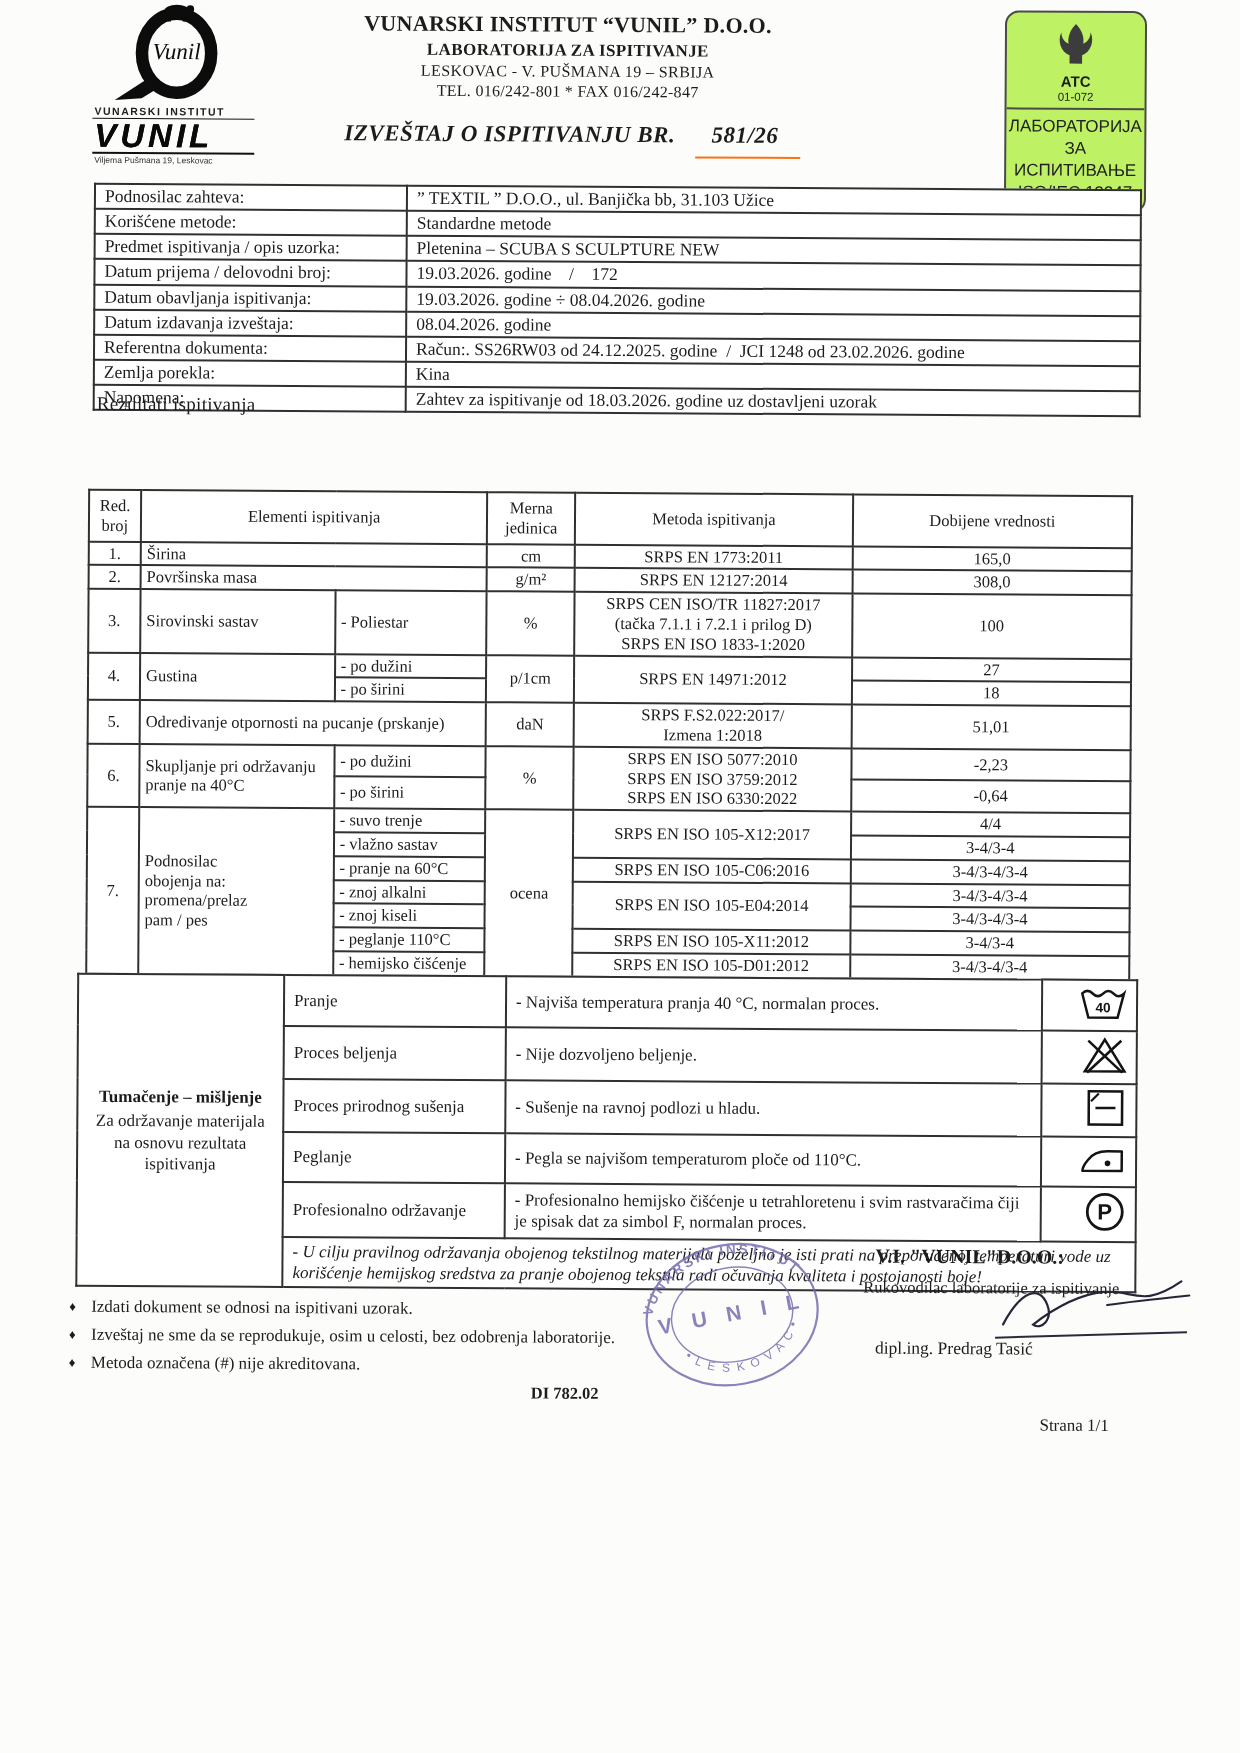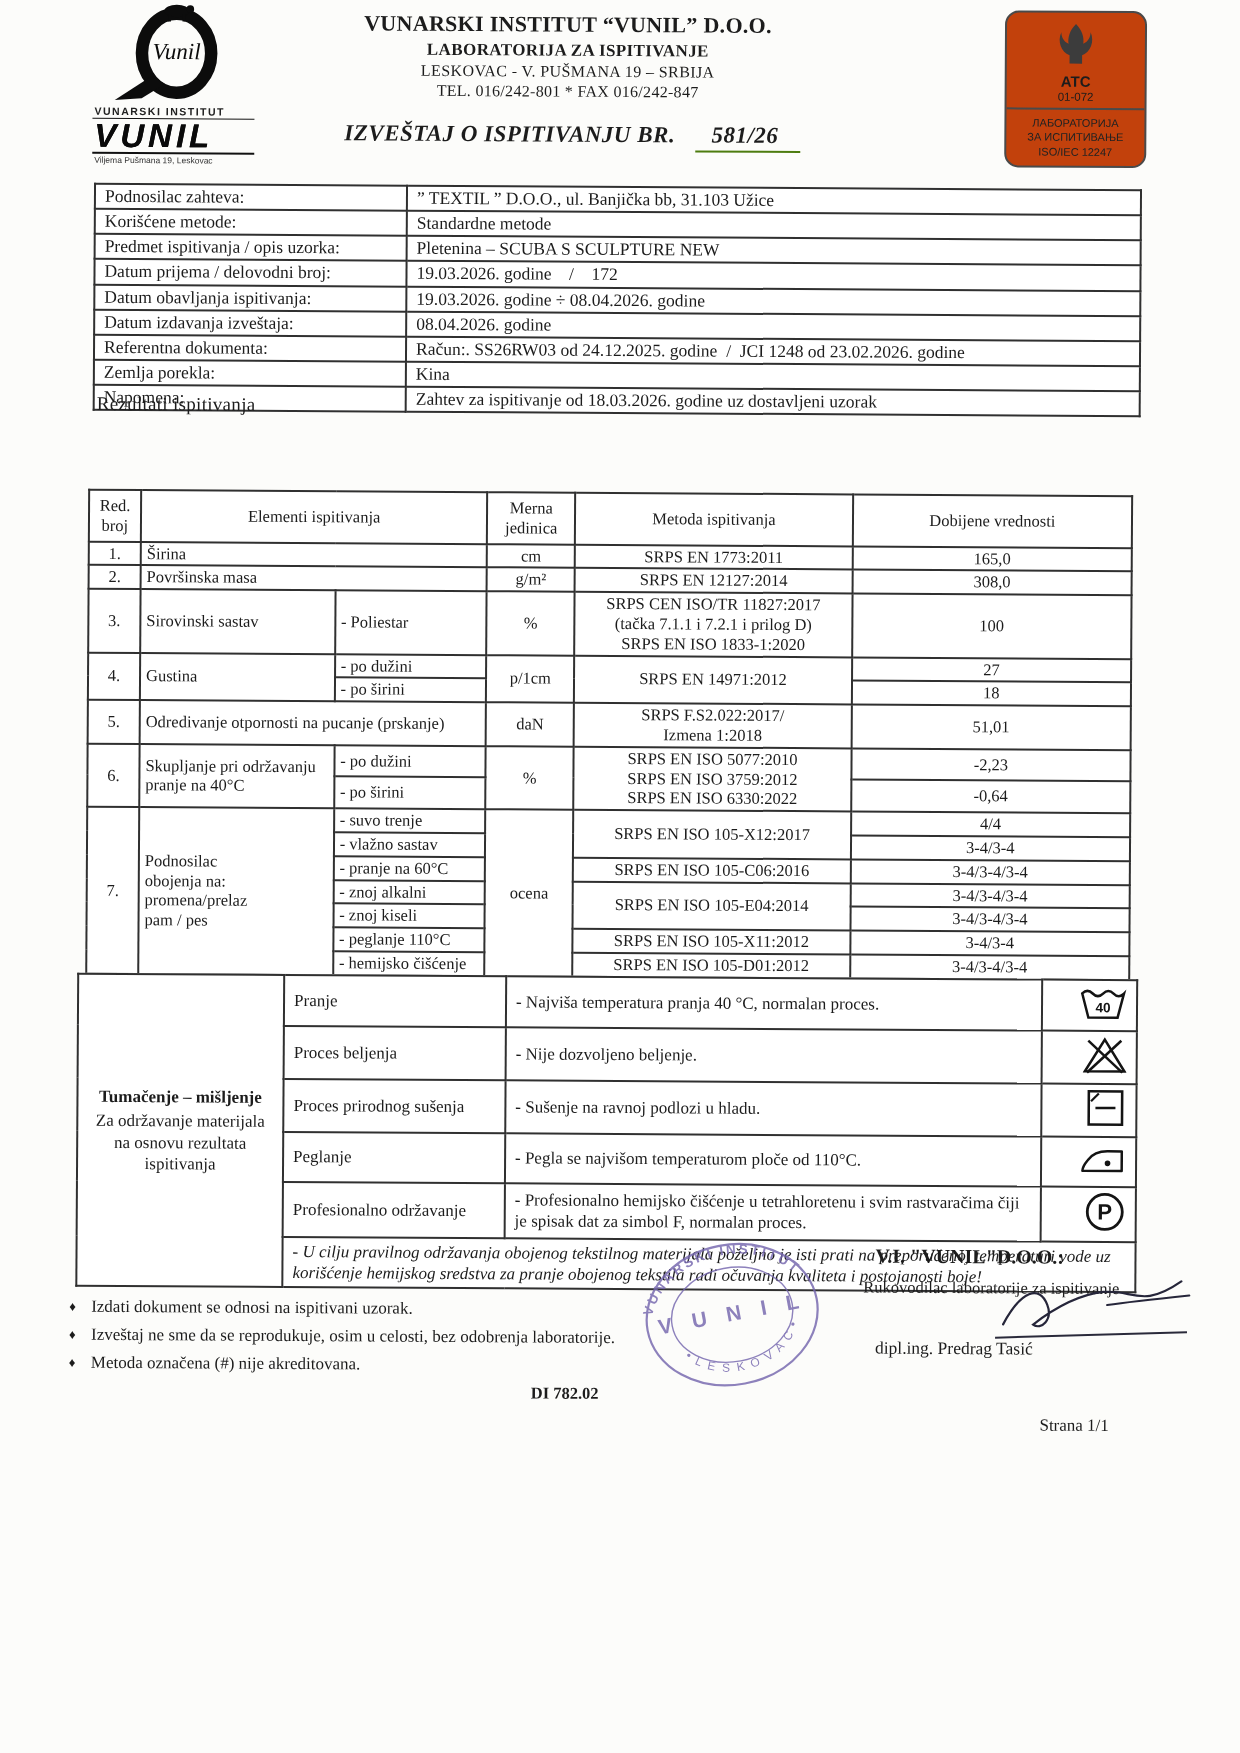--- a/index.html
+++ b/index.html
@@ -24,27 +24,27 @@
   .logo-address{font-family:"Liberation Sans",sans-serif;font-size:8.5px;color:#333;padding:1px 0 0 2px;width:160px;}
 
   .head-center{position:absolute;left:280px;top:12px;width:570px;text-align:center;}
   .inst-name{font-size:22px;font-weight:bold;letter-spacing:.3px;}
   .lab-line{font-size:17px;font-weight:bold;margin-top:3px;letter-spacing:.4px;}
   .addr-line{font-size:16px;margin-top:2px;letter-spacing:.4px;}
   .tel-line{font-size:16px;margin-top:2px;letter-spacing:.3px;}
 
   .report-title-row{position:absolute;left:290px;top:122px;width:560px;text-align:center;
     font-size:23px;font-weight:bold;font-style:italic;letter-spacing:.5px;}
-  .report-no{display:inline-block;border-bottom:2px solid #4d7c0f;padding:0 22px 2px 16px;margin-left:14px;}
-
-  .atc-box{position:absolute;left:1002px;top:8px;width:138px;border:2px solid #4a4a4a;border-radius:14px;background:#c2410c;overflow:hidden;}
+  .report-no{display:inline-block;border-bottom:2px solid #f97316;padding:0 22px 8px 16px;margin-left:14px;}
+
+  .atc-box{position:absolute;left:1002px;top:8px;width:138px;border:2px solid #4a4a4a;border-radius:14px;background:#bef264;overflow:hidden;}
   .atc-top{text-align:center;padding:8px 4px 5px;border-bottom:2px solid #4a4a4a;}
   .atc-name{font-family:"Liberation Sans",sans-serif;font-weight:bold;font-size:15px;margin-top:2px;}
   .atc-number{font-family:Liberation Sans, sans-serif;font-size:11.5px;margin-top:1px;}
-  .atc-bottom{text-align:center;font-family:"Liberation Sans",sans-serif;font-size:11px;line-height:1.3;padding:6px 2px 7px;color:#222;}
+  .atc-bottom{text-align:center;font-family:"Liberation Sans",sans-serif;font-size:17px;line-height:1.3;padding:6px 2px 7px;color:#222;}
 
   
   .info-table{position:absolute;left:92px;top:186px;width:1048px;border-collapse:collapse;background:#fff;}
   .info-table td{border:2px solid #303030;padding:1px 9px 2px;font-size:17.5px;line-height:1.15;}
   .info-table td.lbl{width:292px;}
 
   
   .rz-title{position:absolute;left:96px;top:396px;font-size:19px;letter-spacing:.3px;}
   .tables{position:absolute;left:80px;top:492px;width:1061px;}
   .results-table{border-collapse:collapse;width:1045px;margin-left:8px;background:#fff;}

